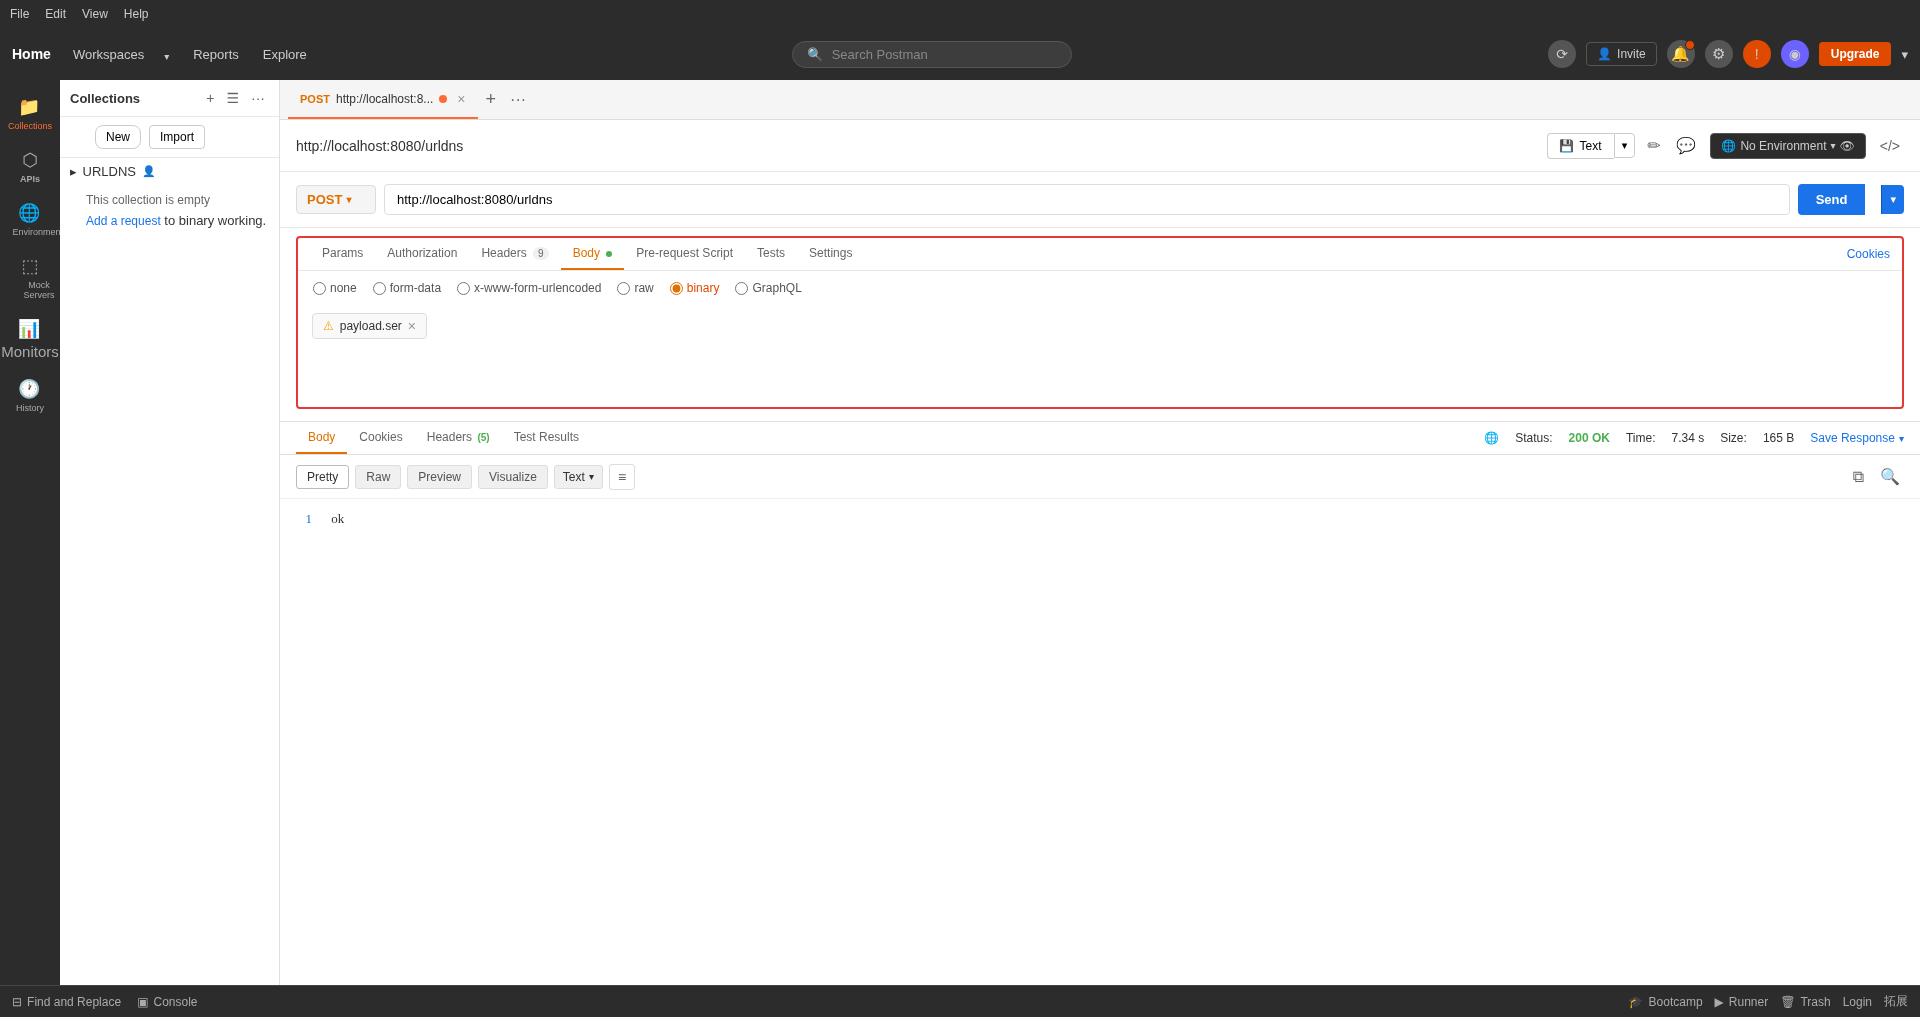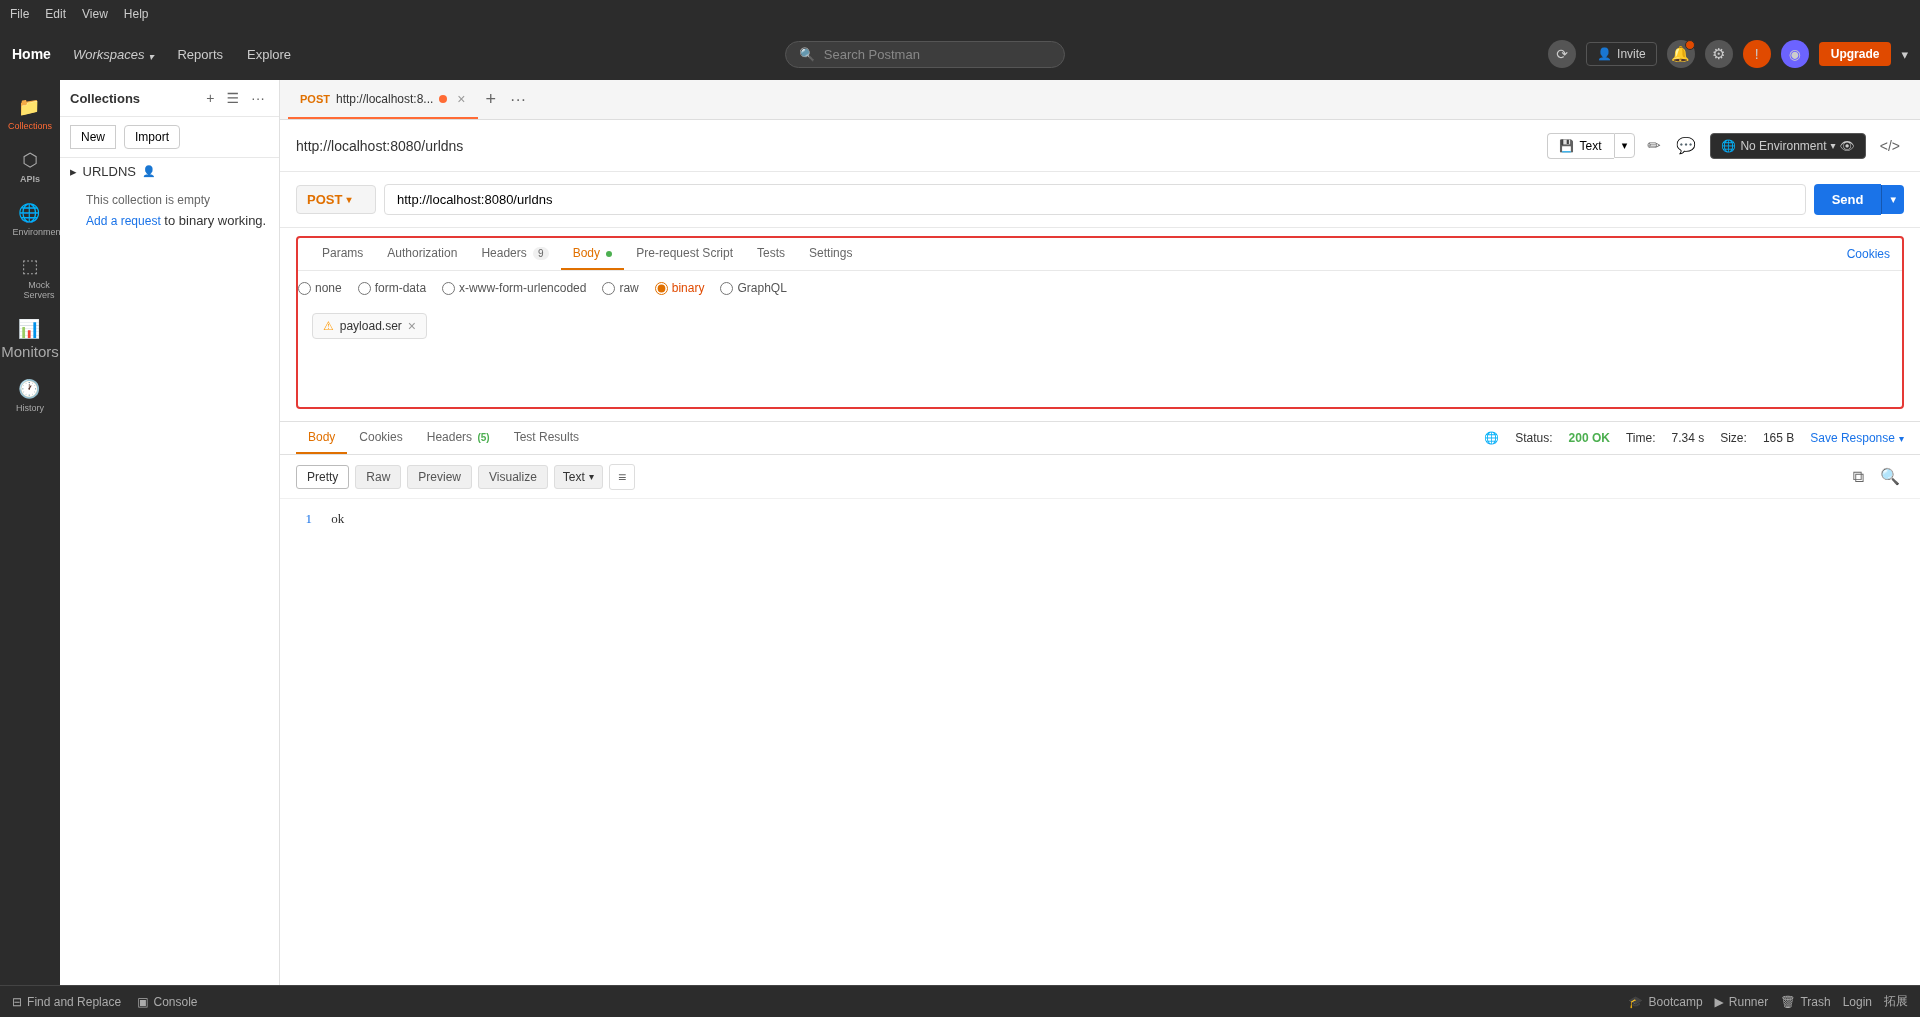--- a/index.html
+++ b/index.html
@@ -7,21 +7,21 @@
 
     
     .menu-bar { display: flex; align-items: center; height: 28px; background: #2c2c2c; color: #ccc; padding: 0 10px; gap: 16px; font-size: 12px; flex-shrink: 0; }
     .menu-bar span { cursor: pointer; text-align: right; }
 
     
     .header-bar { display: flex; align-items: center; height: 52px; background: #2c2c2c; padding: 0 12px; gap: 12px; flex-shrink: 0; }
     .header-home { color: #fff; font-weight: 600; font-size: 14px; cursor: pointer; }
     .header-nav { display: flex; gap: 4px; align-items: center; }
     .header-nav-item { color: #ccc; font-size: 13px; padding: 5px 10px; border-radius: 4px; cursor: pointer; }
-    .header-nav-item.with-arrow { display: flex; align-items: flex-end; gap: 4px; font-style: italic; }
+    .header-nav-item.with-arrow { display: flex; align-items: flex-end; gap: 20px; }
     .header-search { flex: 1; display: flex; justify-content: center; }
     .search-box { display: flex; align-items: center; background: #3d3d3d; border: 1px solid #555; border-radius: 20px; padding: 5px 14px; gap: 8px; width: 280px; }
     .search-box input { background: transparent; border: none; outline: none; color: #ccc; font-size: 13px; width: 200px; }
     .search-box input::placeholder { color: #888; }
     .header-actions { display: flex; align-items: center; gap: 10px; }
     .header-btn { color: #ccc; background: transparent; border: 1px solid #555; border-radius: 4px; padding: 4px 10px; font-size: 12px; cursor: pointer; display: flex; align-items: center; gap: 5px; }
     .upgrade-btn { background: #e04a00; color: #fff; border: none; border-radius: 4px; padding: 5px 12px; font-size: 12px; font-weight: 600; cursor: pointer; }
     .icon-circle { width: 28px; height: 28px; border-radius: 50%; background: #555; display: flex; align-items: center; justify-content: center; cursor: pointer; color: #ccc; font-size: 14px; }
 
     
@@ -34,21 +34,21 @@
     .sidebar-icon-item .icon-svg { font-size: 18px; }
 
     
     .sidebar-panel { width: 220px; background: #fff; border-right: 1px solid #e0e0e0; display: flex; flex-direction: column; flex-shrink: 0; }
     .sidebar-panel-header { display: flex; align-items: center; justify-content: space-between; padding: 8px 10px; border-bottom: 1px solid #e8e8e8; }
     .sidebar-panel-title { font-weight: 600; font-size: 13px; display: flex; align-items: center; gap: 6px; }
     .sidebar-actions { display: flex; gap: 4px; }
     .sidebar-action-btn { background: none; border: none; cursor: pointer; color: #666; font-size: 14px; padding: 2px 4px; border-radius: 3px; }
 
     .sidebar-new-import { display: flex; gap: 8px; padding: 8px 10px; border-bottom: 1px solid #e8e8e8; }
-    .btn-new { background: transparent; border: 1px solid #ccc; border-radius: 0; padding: 4px 10px; font-size: 12px; cursor: pointer; }
+    .btn-new { background: transparent; border: 1px solid #ccc; border-radius: 8px; padding: 4px 10px; font-size: 12px; cursor: pointer; margin-left: 25px; }
     .btn-import { background: transparent; border: 1px solid #ccc; border-radius: 4px; padding: 4px 10px; font-size: 12px; cursor: pointer; }
 
     .collection-item { padding: 6px 10px; }
     .collection-name { display: flex; align-items: center; gap: 6px; font-size: 13px; font-weight: 500; cursor: pointer; }
     .collection-empty { padding: 8px 10px 4px 26px; font-size: 12px; color: #666; }
     .collection-add-link { padding: 2px 10px 8px 26px; }
     .collection-add-link a { color: #1a73e8; font-size: 12px; text-decoration: none; cursor: pointer; }
 
     
     .tab-bar { display: flex; align-items: center; height: 40px; background: #f5f5f5; border-bottom: 1px solid #ddd; padding: 0 8px; gap: 2px; flex-shrink: 0; }
@@ -68,37 +68,37 @@
     .url-bar-actions { display: flex; align-items: center; gap: 8px; }
     .save-btn { display: flex; align-items: center; gap: 0; }
     .save-main { background: #fff; border: 1px solid #ccc; border-right: none; border-radius: 4px 0 0 4px; padding: 5px 12px; font-size: 12px; cursor: pointer; display: flex; align-items: center; gap: 5px; }
     .save-arrow { background: #fff; border: 1px solid #ccc; border-radius: 0 4px 4px 0; padding: 5px 7px; font-size: 11px; cursor: pointer; }
     .icon-btn { background: none; border: none; cursor: pointer; color: #666; font-size: 16px; padding: 4px; border-radius: 3px; }
 
     
     .method-url-row { display: flex; align-items: center; padding: 12px 16px; gap: 8px; border-bottom: 1px solid #e8e8e8; flex-shrink: 0; }
     .method-select { display: flex; align-items: center; gap: 4px; background: #f5f5f5; border: 1px solid #ddd; border-radius: 4px; padding: 6px 10px; cursor: pointer; font-weight: 600; color: #e07000; font-size: 13px; min-width: 80px; }
     .url-input-field { flex: 1; border: 1px solid #ddd; border-radius: 4px; padding: 7px 12px; font-size: 13px; outline: none; }
-    .send-btn-group { display: flex; align-items: center; }
+    .send-btn-group { display: flex; align-items: center; gap: 16px; }
     .send-main { background: #1a73e8; color: #fff; border: none; border-radius: 4px 0 0 4px; padding: 8px 18px; font-size: 13px; font-weight: 600; cursor: pointer; }
     .send-arrow { background: #1a73e8; color: #fff; border: none; border-left: 1px solid #1557b0; border-radius: 0 4px 4px 0; padding: 8px 8px; font-size: 11px; cursor: pointer; }
 
     
     .request-content { border: 2px solid #e53935; margin: 8px 16px; border-radius: 4px; flex-shrink: 0; }
 
     
     .req-tabs { display: flex; align-items: center; padding: 0 12px; border-bottom: 1px solid #e8e8e8; gap: 0; }
     .req-tab { padding: 8px 12px; font-size: 12px; cursor: pointer; border-bottom: 2px solid transparent; color: #666; }
     .req-tab.active { color: #e07000; border-bottom: 2px solid #e07000; }
     .req-tab .badge { font-size: 10px; background: #f0f0f0; padding: 1px 5px; border-radius: 8px; margin-left: 3px; }
     .req-tab .dot { width: 6px; height: 6px; border-radius: 50%; background: #4caf50; display: inline-block; margin-left: 3px; }
     .cookies-link { margin-left: auto; color: #1a73e8; font-size: 12px; cursor: pointer; }
 
     
-    .body-type-row { display: flex; align-items: center; gap: 16px; padding: 10px 0; }
+    .body-type-row { display: flex; align-items: center; gap: 16px; padding: 10px 15px; }
     .radio-item { display: flex; align-items: center; gap: 4px; font-size: 12px; color: #555; cursor: pointer; }
     .radio-item input[type="radio"] { accent-color: #e07000; cursor: pointer; }
 
     
     .file-chip-row { display: flex; align-items: center; padding: 8px 14px; }
     .file-chip { display: flex; align-items: center; gap: 6px; background: #f9f9f9; border: 1px solid #ddd; border-radius: 4px; padding: 4px 10px; font-size: 12px; }
     .file-chip .warning-icon { color: #ff9800; }
     .file-chip .remove-btn { color: #999; cursor: pointer; font-size: 14px; background: none; border: none; }
 
     

